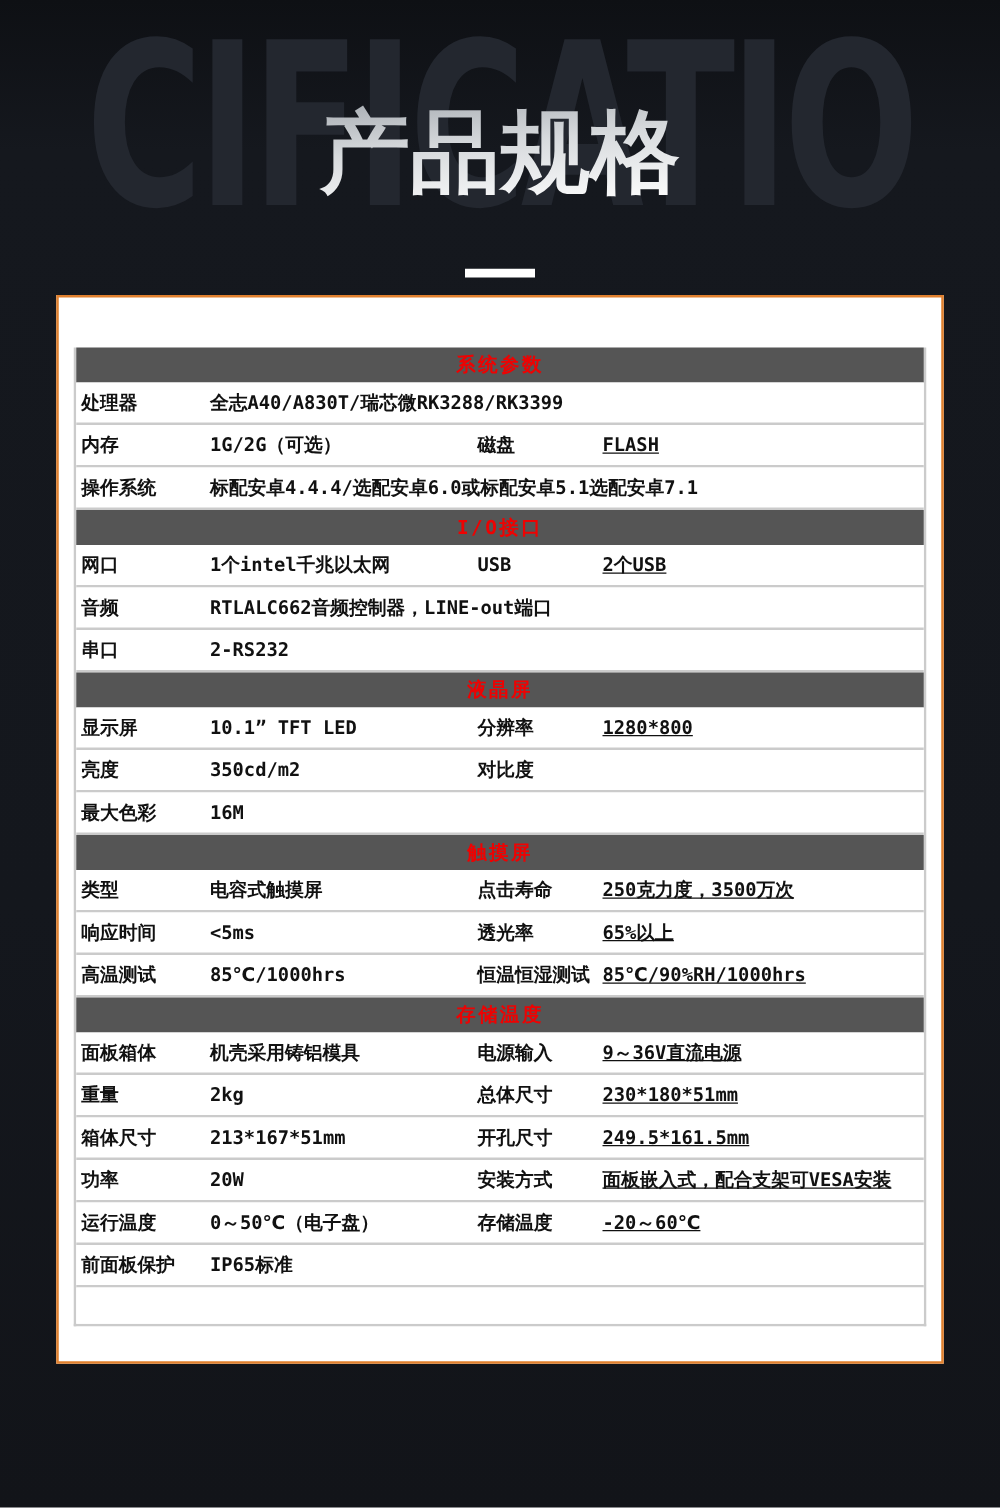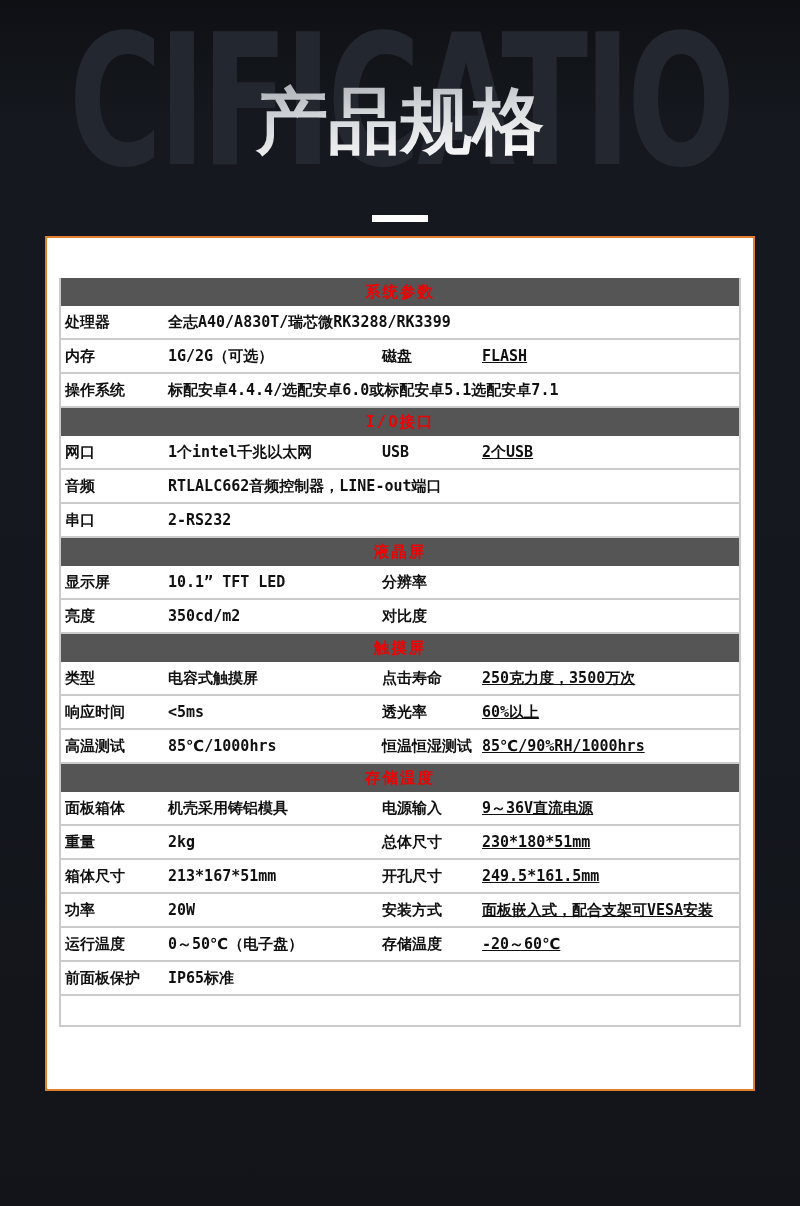--- a/index.html
+++ b/index.html
@@ -152,38 +152,43 @@
       </div>
       <div class="spec-row">
         <span class="cell c1">串口</span>
         <span class="cell c2 span">2-RS232</span>
       </div>
       <div class="section-bar">液晶屏</div>
       <div class="spec-row">
         <span class="cell c1">显示屏</span>
         <span class="cell c2">10.1” TFT LED</span>
         <span class="cell c3">分辨率</span>
+        <span class="cell c4">1280*800</span>
       </div>
       <div class="spec-row">
         <span class="cell c1">亮度</span>
         <span class="cell c2">350cd/m2</span>
         <span class="cell c3">对比度</span>
+      </div>
+      <div class="spec-row">
+        <span class="cell c1">最大色彩</span>
+        <span class="cell c2 span">16M</span>
       </div>
       <div class="section-bar">触摸屏</div>
       <div class="spec-row">
         <span class="cell c1">类型</span>
         <span class="cell c2">电容式触摸屏</span>
         <span class="cell c3">点击寿命</span>
         <span class="cell c4">250克力度，3500万次</span>
       </div>
       <div class="spec-row">
         <span class="cell c1">响应时间</span>
         <span class="cell c2">&lt;5ms</span>
         <span class="cell c3">透光率</span>
-        <span class="cell c4"> 60%以上</span>
+        <span class="cell c4"> 65%以上</span>
       </div>
       <div class="spec-row">
         <span class="cell c1">高温测试</span>
         <span class="cell c2">85℃/1000hrs</span>
         <span class="cell c3">恒温恒湿测试</span>
         <span class="cell c4">85℃/90%RH/1000hrs</span>
       </div>
       <div class="section-bar">存储温度</div>
       <div class="spec-row">
         <span class="cell c1">面板箱体</span>

